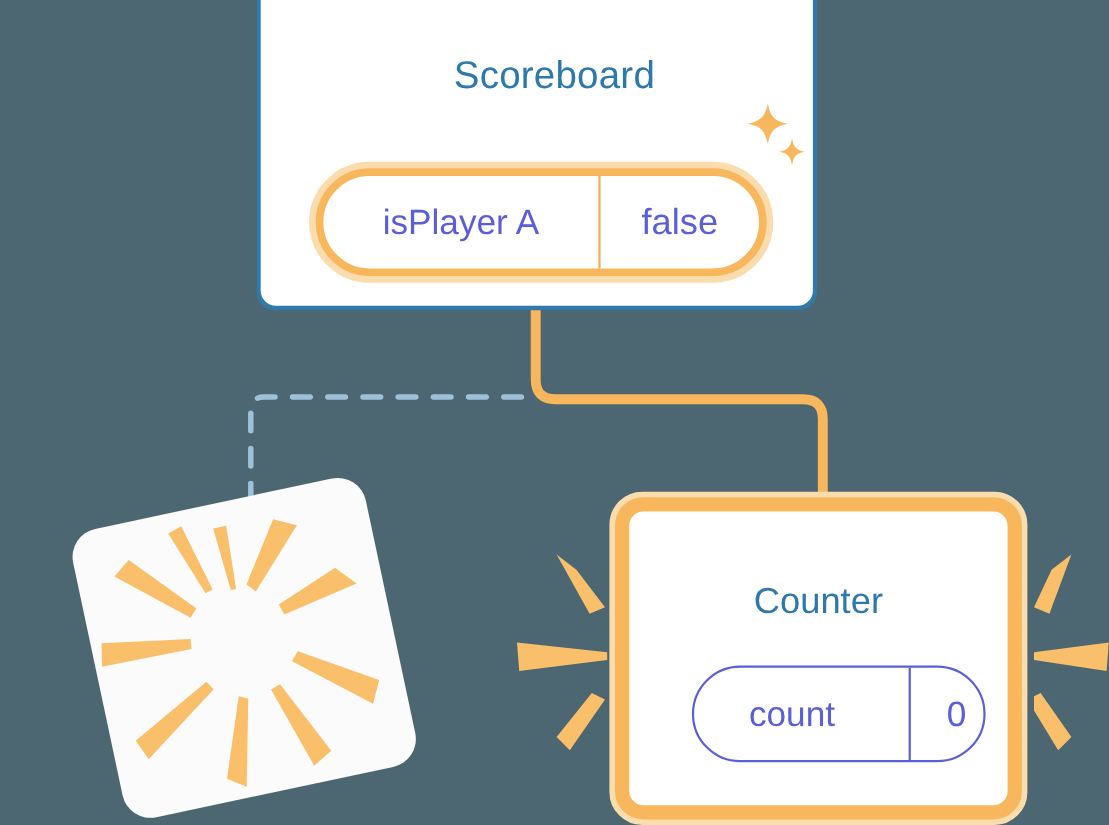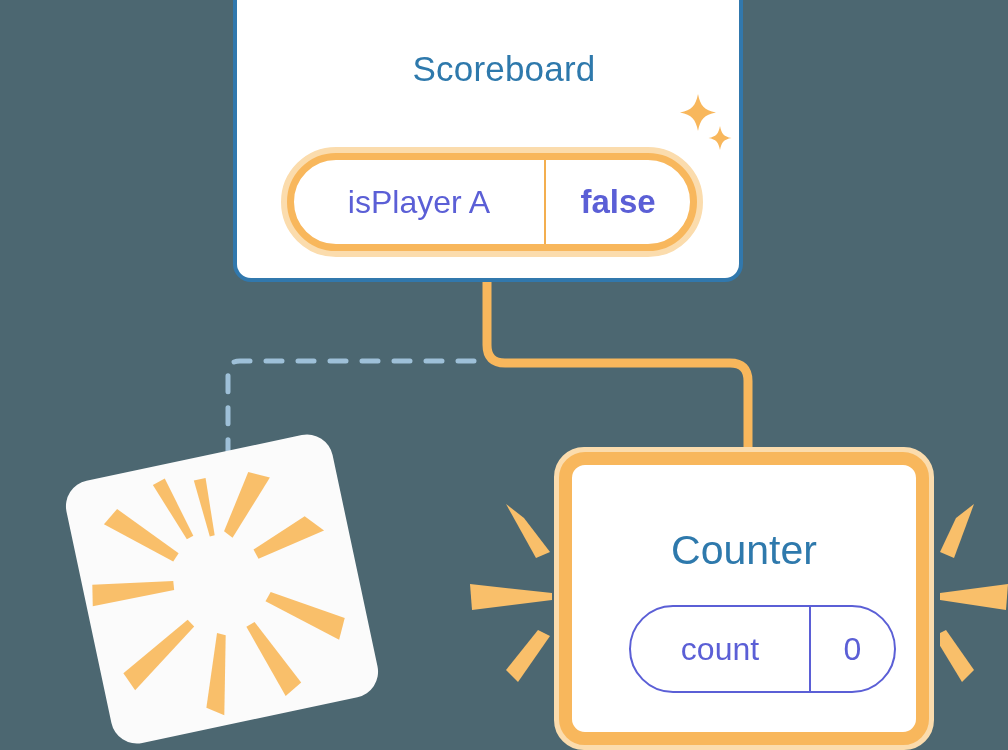--- a/index.html
+++ b/index.html
@@ -96,21 +96,21 @@
     font-weight: 400;
   }
   #sb-divider {
     width: 2px;
     background: #f3ae4f;
     flex: 0 0 2px;
   }
   #sb-value {
     flex: 1 1 auto;
     font-size: 33px;
-    font-weight: 700;
+    font-weight: 400;
   }
 
   
   #sparkle-group {
     position: absolute;
     left: 676px;
     top: 94px;
     width: 60px;
     height: 64px;
     z-index: 9;
@@ -166,35 +166,36 @@
     box-sizing: border-box;
     background: #ffffff;
   }
   #counter-title {
     position: absolute;
     top: 62px;
     left: 0;
     width: 100%;
     text-align: center;
     color: #2e79ac;
-    font-size: 41px;
+    font-size: 33px;
     font-weight: 400;
   }
   #counter-pill {
     position: absolute;
     left: 57px;
     top: 140px;
     width: 267px;
     height: 88px;
     border: 2px solid #5b5fd6;
     border-radius: 46px;
     box-sizing: border-box;
     background: #ffffff;
     display: flex;
     align-items: stretch;
+    gap: 17px;
   }
   #ct-key {
     flex: 0 0 178px;
     font-size: 32px;
     font-weight: 400;
   }
   #ct-divider {
     width: 2px;
     background: #5b5fd6;
     flex: 0 0 2px;

